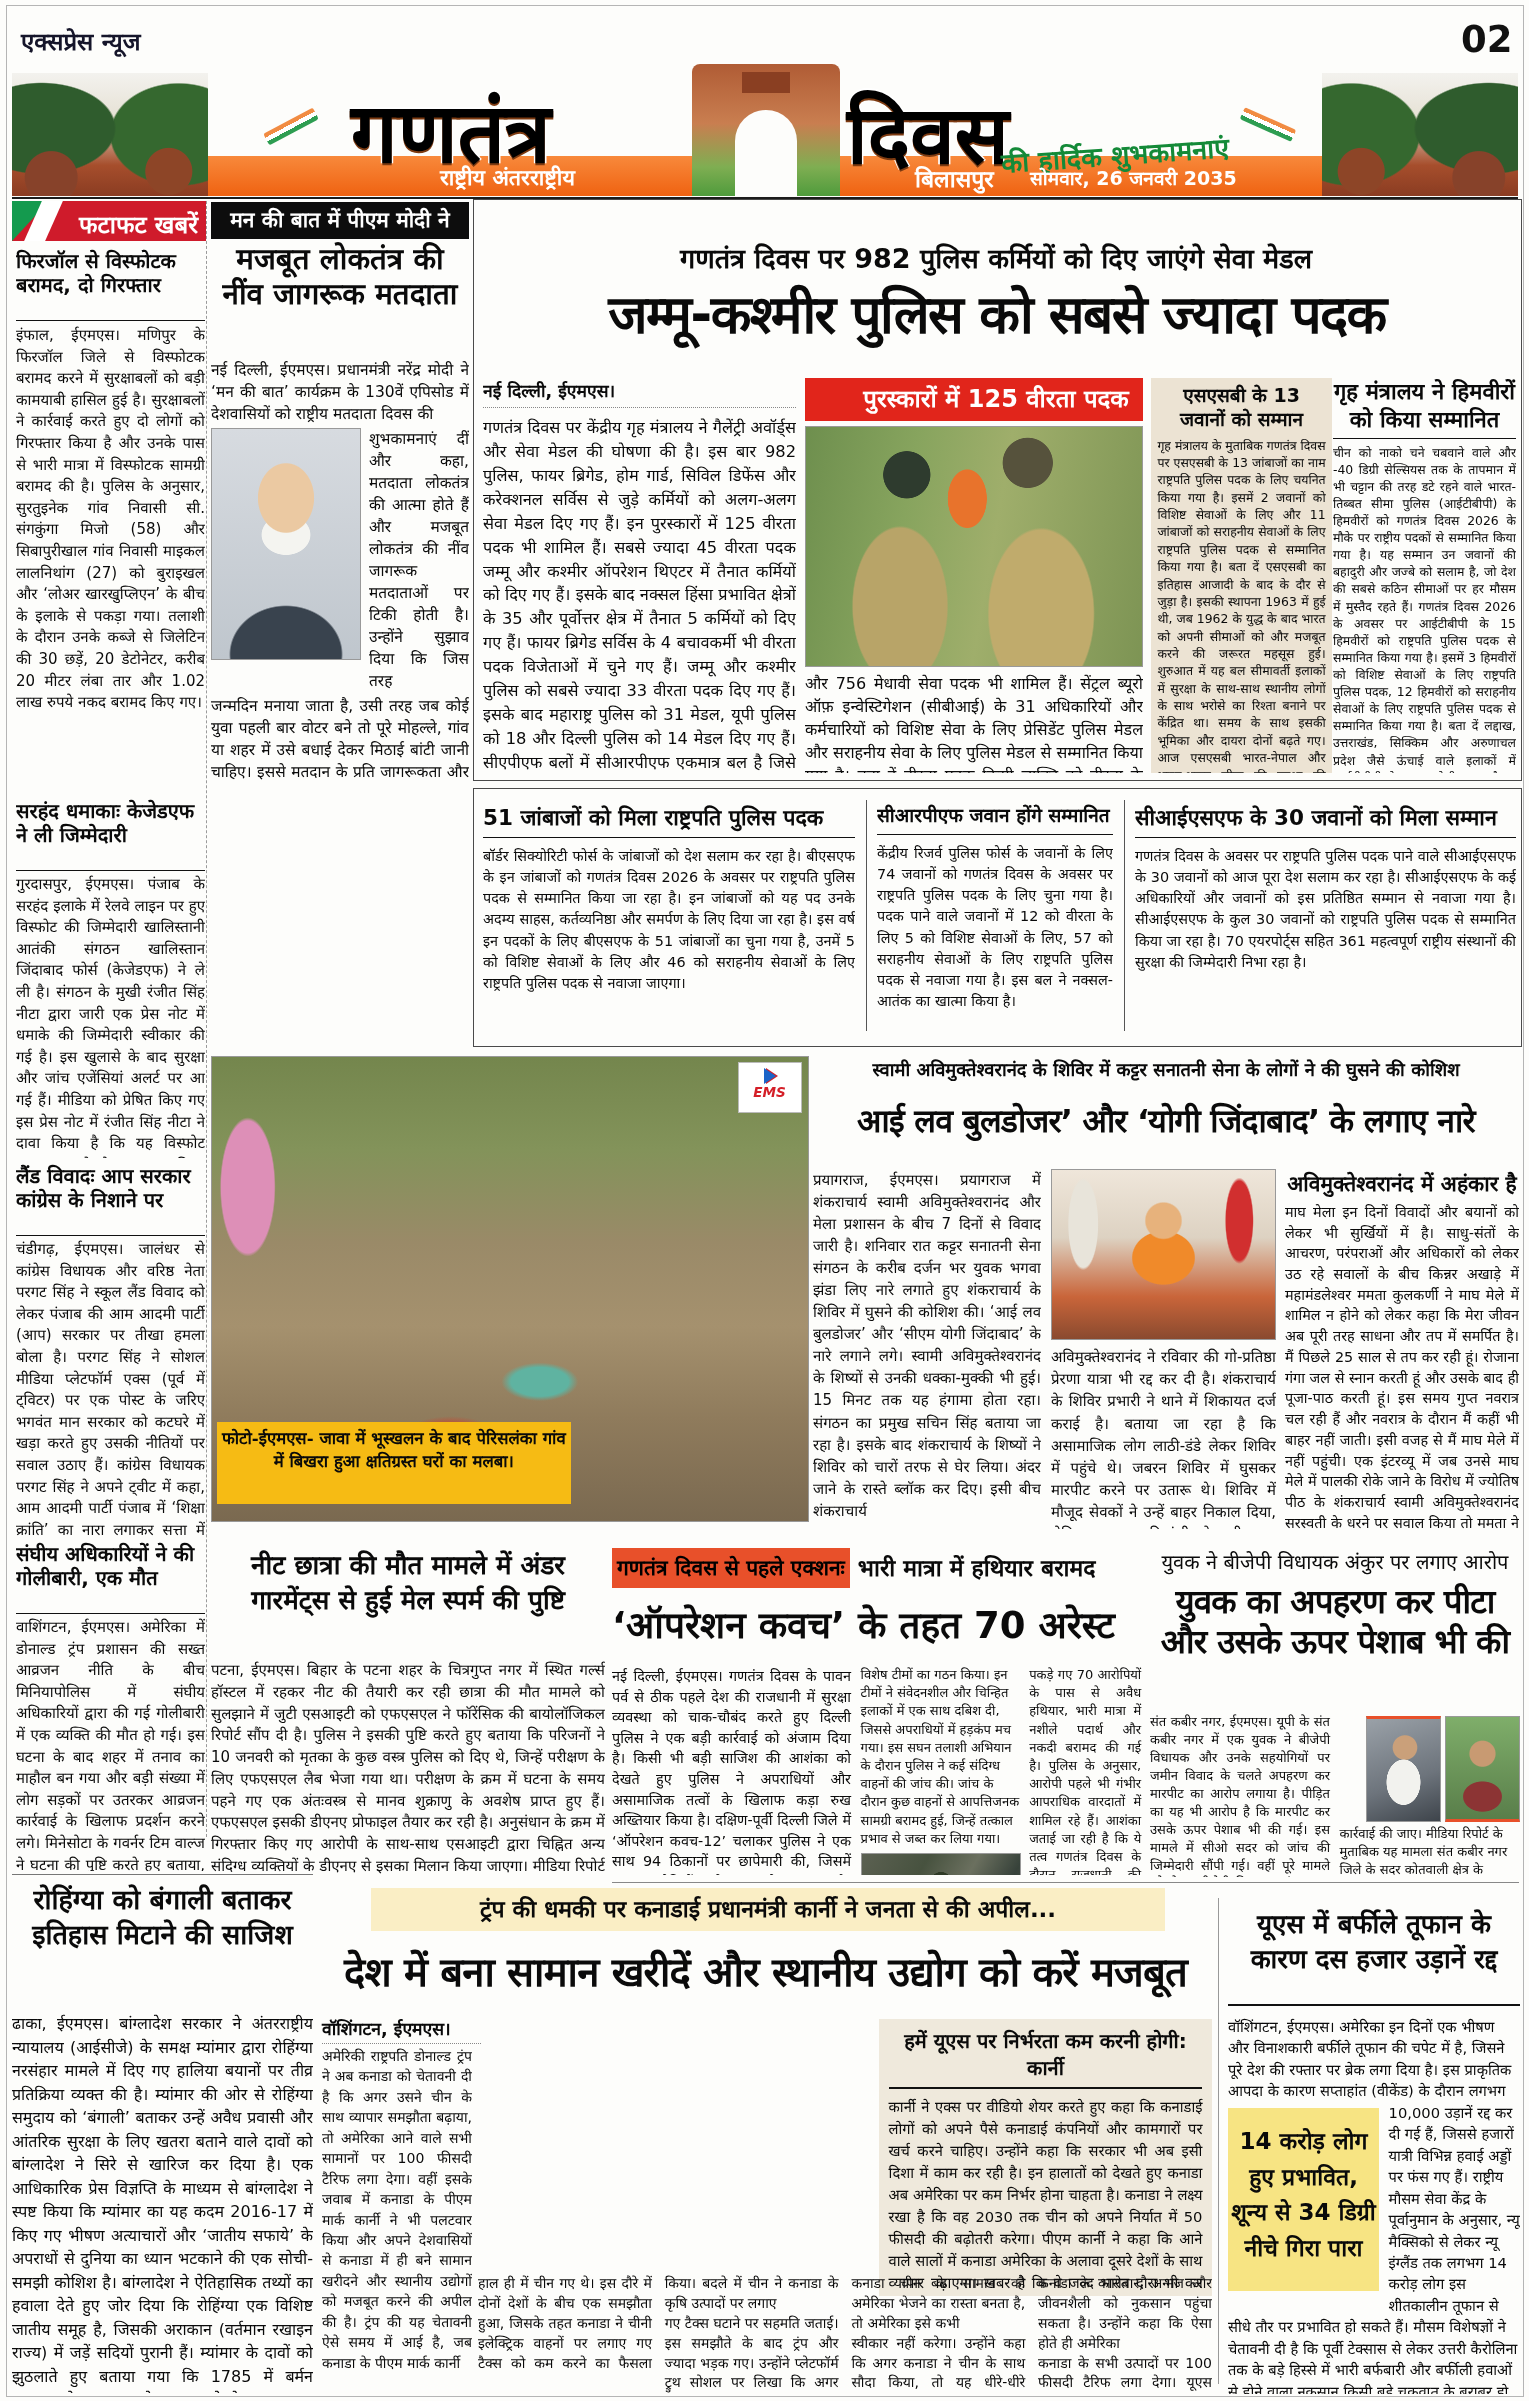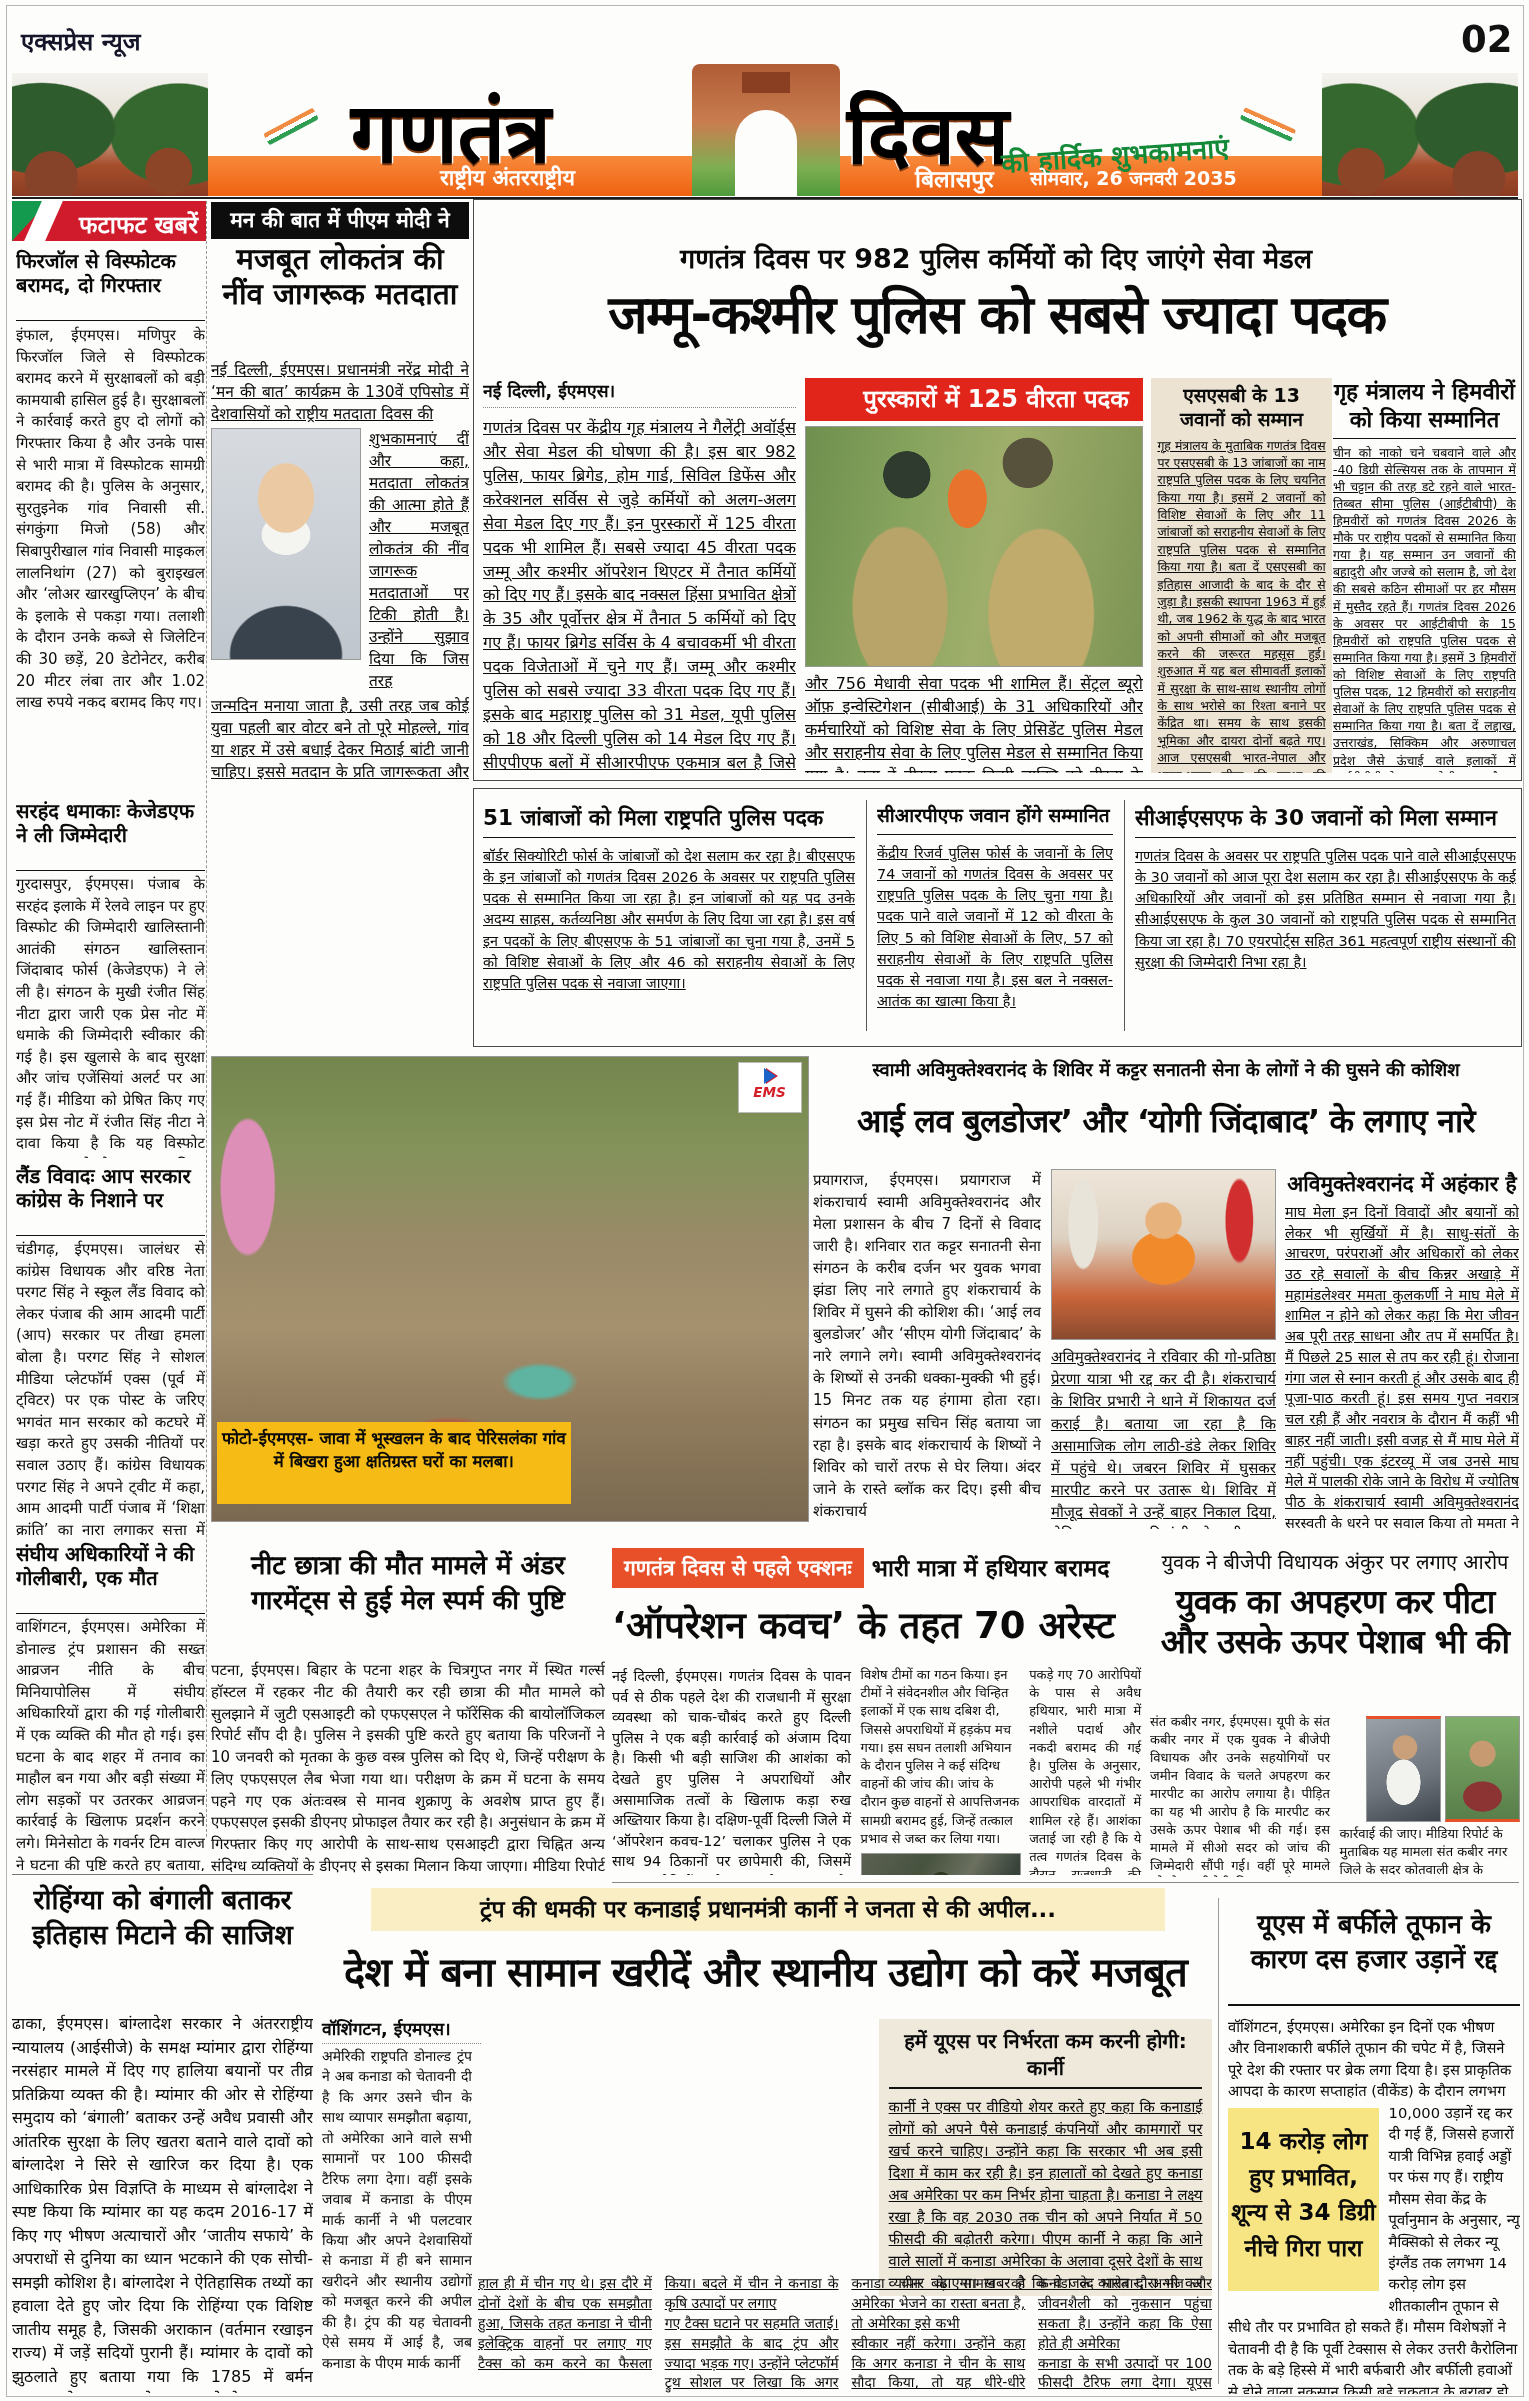--- a/index.html
+++ b/index.html
@@ -1,19 +1,19 @@
 <!DOCTYPE html>
 <html style="font-size:12.8px"><head>
 <meta charset="utf-8">
 <style>
   html,body{margin:0;padding:0;}
   body{width:1530px;height:2401px;position:relative;background:#fdfdfb;
        font-family:"DejaVu Sans",sans-serif;color:#0a0a0a;overflow:hidden;}
   .abs{position:absolute;}
-  p{margin:0;text-decoration:underline;}
+  p{margin:0;}
   .clip{overflow:hidden;}
   .body-txt{text-align:justify;}
   
   .page-frame{left:6.4px;top:4.8px;width:1516px;height:2390px;border:0.8px solid #b5b5b5;}
   .brand{left:21px;top:24px;font-size:24px;font-weight:bold;color:#15152a;}
   .page-num{left:1461px;top:17.5px;font-size:37px;font-weight:bold;color:#111;}
   .mast-band{left:12px;top:156px;width:1506px;height:40px;background:linear-gradient(#f8893b,#ef6211);}
   .fort{top:73px;width:196px;height:123px;
     background:
       radial-gradient(circle 27px at 20% 85%,#87422a 96%,transparent),
@@ -109,21 +109,21 @@
       radial-gradient(ellipse 24px 72px at 14% 32%,#e8e4da 60%,transparent 64%),
       linear-gradient(180deg,#efe6da 0%,#ddd2c2 40%,#c9653a 75%,#8a4a2f 100%);}
   .bd-c2 .txt{font-size:15px;line-height:1.47;margin-top:6.4px;}
   .bd-c3{left:1285px;top:1169px;width:234px;height:360px;}
   .bd-c3 .h{font-size:21px;font-weight:bold;text-align:center;margin-bottom:4.8px;}
   .bd-c3 .txt{font-size:14.4px;line-height:1.44;}
   
   .neet-head{left:211px;top:1548px;width:394px;height:102px;font-size:26px;line-height:1.35;font-weight:bold;text-align:center;}
   .neet-body{left:211px;top:1660px;width:394px;height:214px;font-size:15px;line-height:1.45;}
   .kv-kickrow{left:612px;top:1548px;width:531px;height:40px;display:flex;}
-  .kv-red{background:#e8502a;color:#ffffff;font-size:21px;font-weight:bold;padding:0 12px;line-height:40px;white-space:nowrap;}
+  .kv-red{background:#e8502a;color:#000000;font-size:21px;font-weight:bold;padding:0 5px;line-height:40px;white-space:nowrap;}
   .kv-black{font-size:23px;font-weight:bold;line-height:40px;padding-left:8px;white-space:nowrap;}
   .kv-head{left:612px;top:1593px;width:531px;height:65px;font-size:37px;font-weight:bold;line-height:65px;white-space:nowrap;}
   .kv-row{left:612px;top:1666px;width:531px;height:209px;display:flex;gap:9.6px;}
   .kv-row .c1{width:239px;font-size:14.4px;line-height:1.43;}
   .kv-row .c2{width:159px;font-size:13px;line-height:1.4;}
   .ph-soldiers{width:158px;height:120px;margin-top:4.8px;background:
       radial-gradient(circle 11px at 22% 28%,#27321f 96%,transparent),
       radial-gradient(circle 11px at 50% 24%,#2e3a26 96%,transparent),
       radial-gradient(circle 10.4px at 72% 30%,#27321f 96%,transparent),
       linear-gradient(120deg,#5c6152 0%,#47523f 30%,#6b705f 52%,#37423a 72%,#545c4e 100%);}

